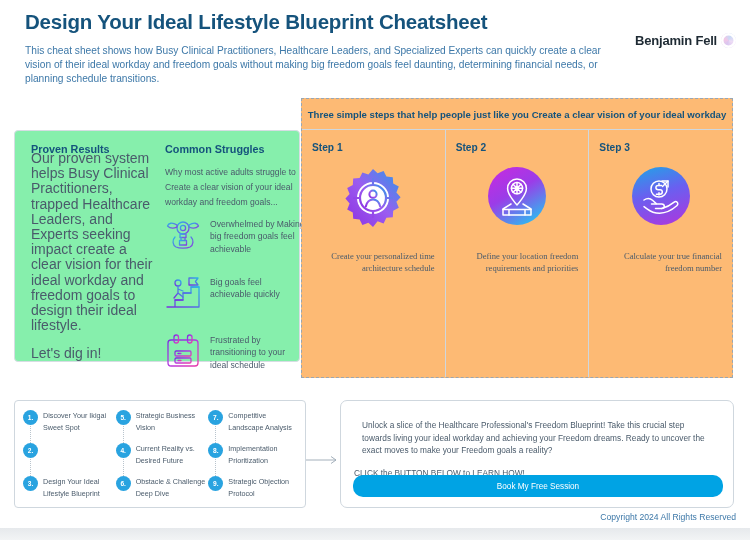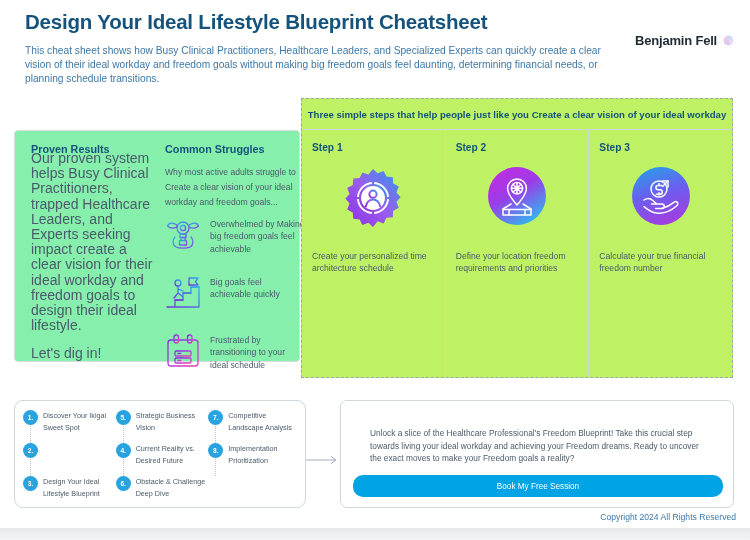--- a/index.html
+++ b/index.html
@@ -57,21 +57,21 @@
     font-size:8.6px;line-height:15.2px;color:#4a5b6b;
   }
   .struggles{position:absolute;left:148px;top:84px;width:142px;}
   .struggle{display:flex;align-items:flex-start;gap:7px;margin-bottom:14px;height:44px;}
   .struggle .txt{font-size:8.6px;line-height:12.4px;color:#4a5b6b;padding-top:3px;}
   .sicon{width:40px;height:40px;flex:0 0 40px;}
 
   
   .steps-panel{
     position:absolute;left:301px;top:98px;width:432px;height:280px;
-    border:1.4px dashed #9aa7b3;box-sizing:border-box;background:#bef264;
+    border:1.4px dashed #9aa7b3;box-sizing:border-box;background:#fdba74;
   }
   .steps-banner{
     position:absolute;left:0;top:0;width:100%;height:31px;
     display:flex;align-items:center;justify-content:center;
     border-bottom:1px solid #cfd7de;
     font-size:9.6px;font-weight:bold;color:#15537c;text-align:center;
     box-sizing:border-box;
   }
   .steps-row{
     position:absolute;left:0;top:31px;width:100%;height:247px;display:flex;
@@ -79,31 +79,31 @@
   .step{
     flex:1 1 0;box-sizing:border-box;position:relative;padding:12px 10px 0 10px;
   }
   .step + .step{border-left:1px solid #cfd7de;}
   .step-label{font-size:10.2px;font-weight:bold;color:#15537c;}
   .step-icon-wrap{
     position:absolute;left:0;top:36px;width:100%;display:flex;justify-content:center;
   }
   .step-cap{
     position:absolute;left:10px;top:120px;width:calc(100% - 20px);
-    text-align:left;font-size:8.6px;line-height:12.4px;color:#4a5b6b;
+    text-align:right;font-size:8.6px;line-height:12.4px;color:#4a5b6b;font-family:Liberation Serif, serif;
   }
 
   
   .prog-head{
     position:absolute;left:14px;top:382px;
     font-size:11.4px;font-weight:bold;color:#15537c;
   }
   .prog-card{
     position:absolute;left:14px;top:400px;width:292px;height:108px;
-    border:1px solid #cfd7de;border-radius:9px;background:#fff;box-sizing:border-box;
+    border:1px solid #cfd7de;border-radius:4px;background:#fff;box-sizing:border-box;
     display:flex;padding:8px 4px 8px 8px;
   }
   .prog-col{flex:1 1 0;position:relative;}
   .prog-item{display:flex;gap:5px;height:30px;margin-bottom:3px;position:relative;}
   .num{
     flex:0 0 15px;width:15px;height:15px;border-radius:50%;
     background:#29a3e0;color:#fff;font-size:6.6px;font-weight:bold;
     display:flex;align-items:center;justify-content:center;margin-top:1px;
   }
   .prog-txt{font-size:7.2px;line-height:11.6px;color:#4a5b6b;padding-top:1px;}
@@ -114,21 +114,21 @@
 
   
   .arrow{position:absolute;left:306px;top:455px;width:34px;height:10px;}
 
   
   .cta{
     position:absolute;left:340px;top:400px;width:394px;height:108px;
     border:1px solid #cfd7de;border-radius:7px;background:#fff;box-sizing:border-box;
     padding:9px 12px;
   }
-  .cta-p{font-size:8.3px;line-height:12.6px;color:#4a5b6b;margin:17px;}
+  .cta-p{font-size:8.3px;line-height:12.6px;color:#4a5b6b;margin:9px;}
   .cta-click{font-size:8.3px;line-height:12.6px;color:#4a5b6b;margin:10px 0 0 1px;}
   .cta-btn{
     position:absolute;left:12px;bottom:10px;width:370px;height:22px;
     background:#00a3e4;border:none;border-radius:10px;color:#fff;
     font-size:8.2px;font-family:"Liberation Sans", sans-serif;
     display:flex;align-items:center;justify-content:center;cursor:pointer;
   }
 
   
   .copyright{
@@ -354,20 +354,24 @@
       <div class="prog-item">
         <span class="dotline"></span>
         <span class="num">7.</span>
         <span class="prog-txt">Competitive Landscape Analysis</span>
       </div>
       <div class="prog-item">
         <span class="dotline"></span>
         <span class="num">8.</span>
         <span class="prog-txt">Implementation Prioritization</span>
       </div>
+      <div class="prog-item">
+        <span class="num">9.</span>
+        <span class="prog-txt">Strategic Objection Protocol</span>
+      </div>
     </div>
 
   </div>
 
   <svg class="arrow" viewBox="0 0 34 10">
     <path d="M0 5 H30 M25 1.5 L30 5 L25 8.5" fill="none" stroke="#9aa7b3" stroke-width="0.9"></path>
   </svg>
 
   <div class="cta">
     <p class="cta-p">Unlock a slice of the Healthcare Professional's Freedom Blueprint! Take this crucial step towards living your ideal workday and achieving your Freedom dreams. Ready to uncover the exact moves to make your Freedom goals a reality?</p>

